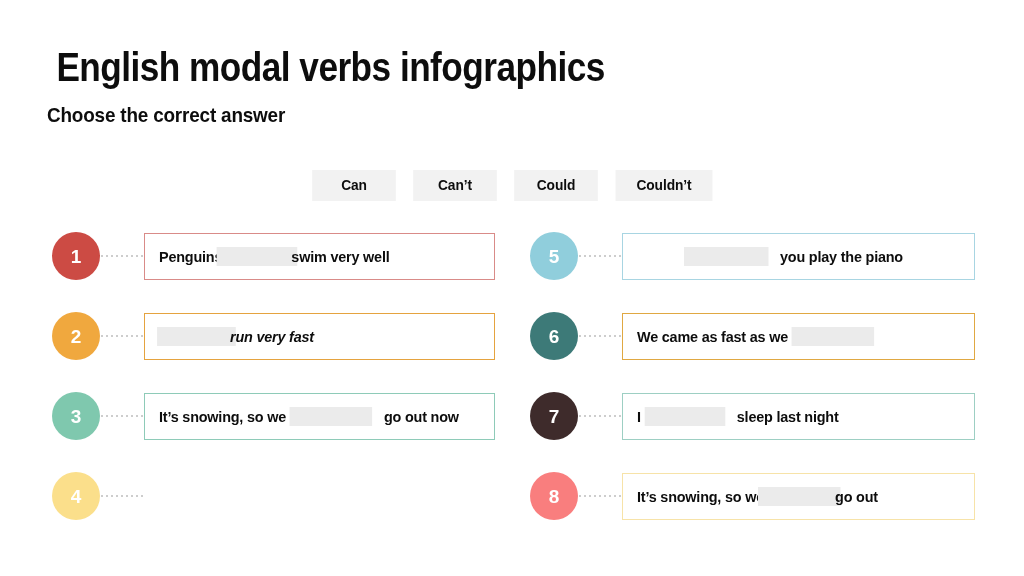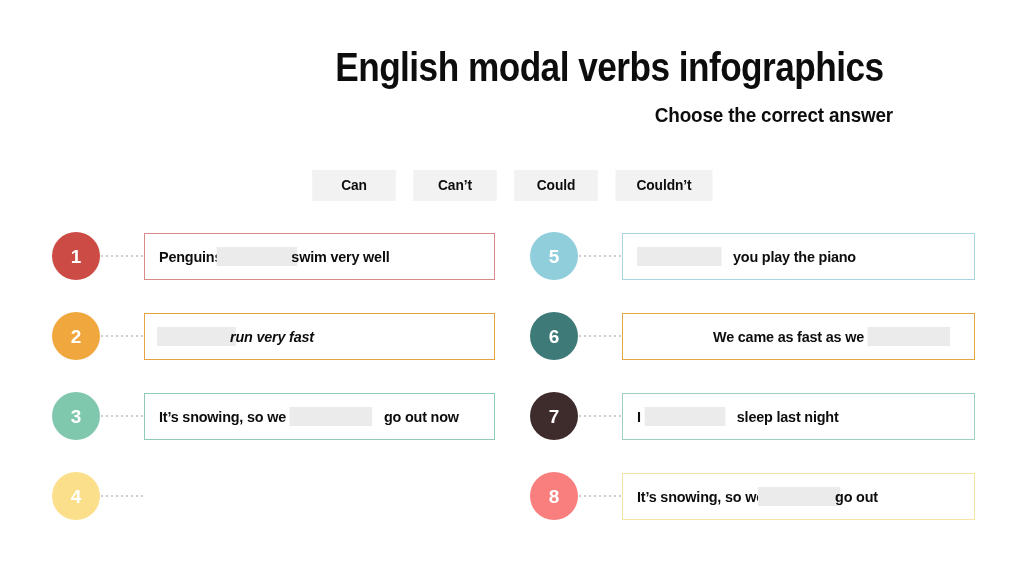--- a/index.html
+++ b/index.html
@@ -18,21 +18,21 @@
     height: 576px;
     background: #ffffff;
   }
 
   
   .header {
     position: absolute;
     top: 46px;
     left: 0;
     width: 940px;
-    text-align: right;
+    text-align: left;
   }
 
   .title {
     font-size: 40px;
     font-weight: 700;
     color: #0d0d0d;
     letter-spacing: -0.6px;
     line-height: 1.08;
     transform: scaleX(0.88);
     transform-origin: center top;
@@ -214,31 +214,31 @@
         </div>
         <div class="row">
           <div class="badge" style="background: rgb(251, 223, 139);">4</div>
           <div class="connector"></div>
         </div>
       </div>
     <div class="col col-right" id="col-right">
         <div class="row">
           <div class="badge" style="background: rgb(144, 206, 220);">5</div>
           <div class="connector"></div>
-          <div class="card" style="border-color: rgb(168, 213, 226);">
+          <div class="card" style="border-color: rgb(168, 213, 226); justify-content: center;">
             <div class="sentence">
               <span class="blank" style="width: 88px;"></span>
               <span class="post" style="margin-left: 12px;">you play the piano</span>
             </div>
           </div>
         </div>
         <div class="row">
           <div class="badge" style="background: rgb(61, 122, 120);">6</div>
           <div class="connector"></div>
-          <div class="card" style="border-color: rgb(224, 168, 66); justify-content: flex-end;">
+          <div class="card" style="border-color: rgb(224, 168, 66);">
             <div class="sentence">
               <span class="pre">We came as fast as we </span>
               <span class="blank" style="width: 86px;"></span>
             </div>
           </div>
         </div>
         <div class="row">
           <div class="badge" style="background: rgb(62, 43, 43);">7</div>
           <div class="connector"></div>
           <div class="card" style="border-color: rgb(157, 207, 195);">

